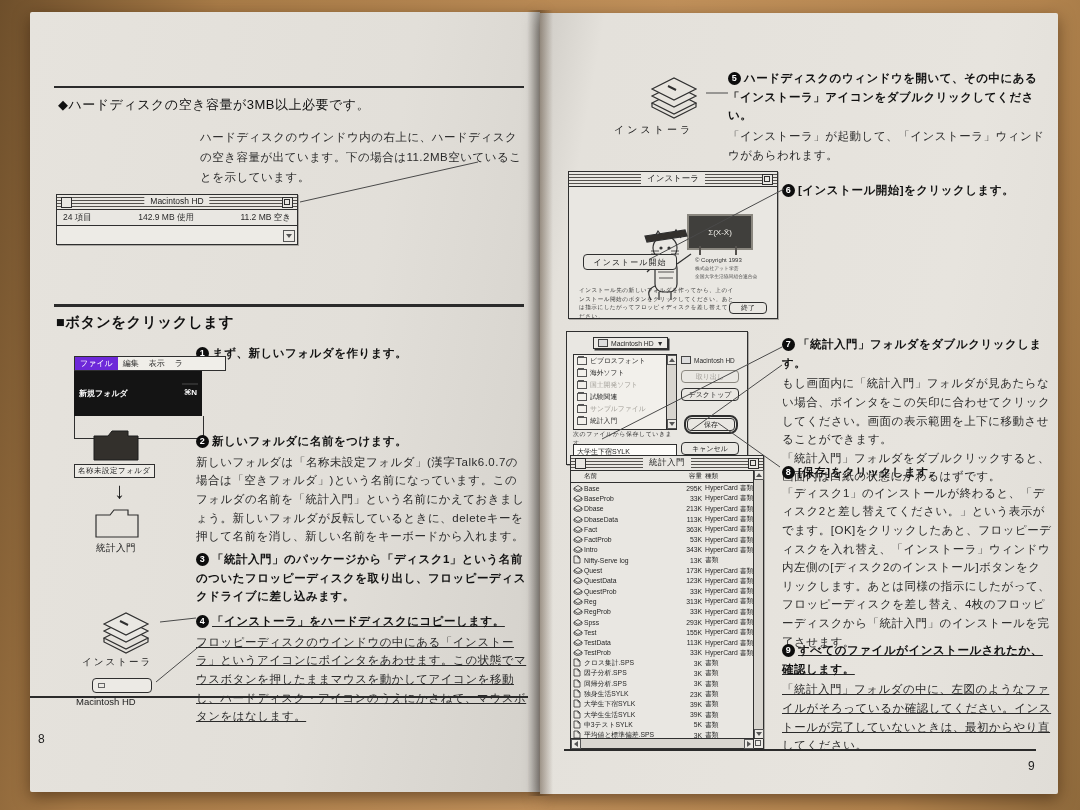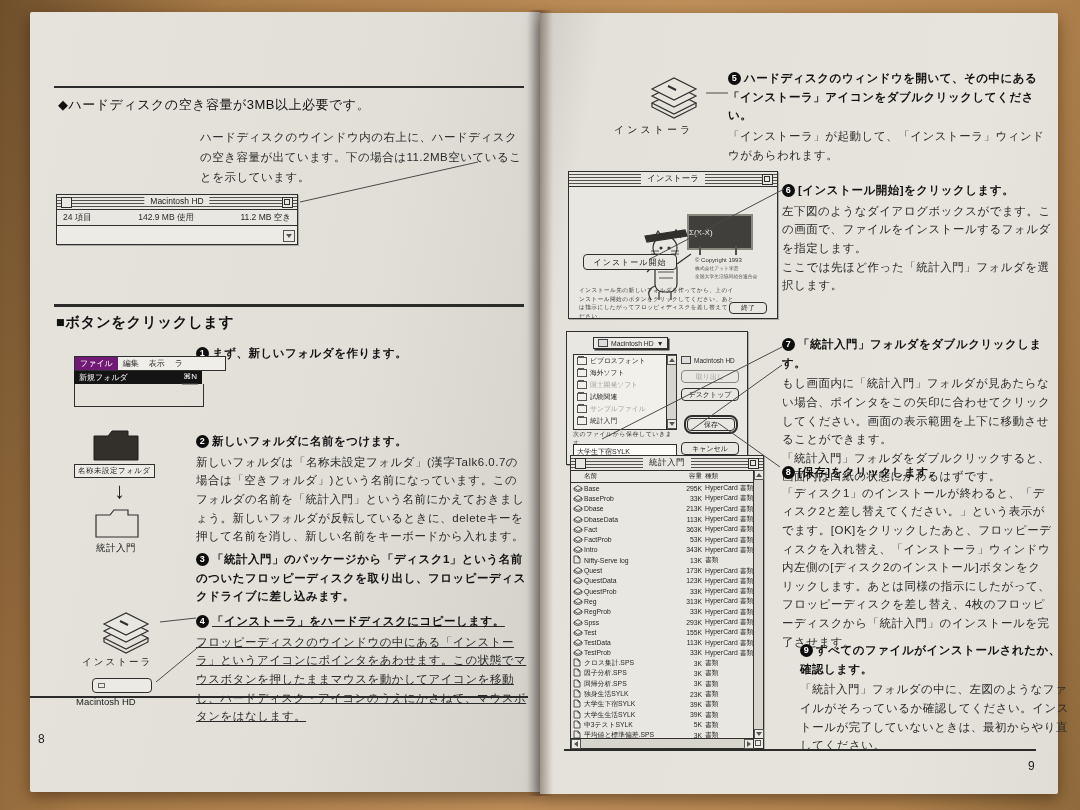--- a/index.html
+++ b/index.html
@@ -46,39 +46,39 @@
   .hd-body .mini-scroll{position:absolute;right:2px;bottom:2px;width:10px;height:10px;border:1px solid #555;
     display:flex;align-items:center;justify-content:center;}
   .tri-dn{width:0;height:0;border-left:3px solid transparent;border-right:3px solid transparent;border-top:4px solid #555;}
   .tri-up{width:0;height:0;border-left:3px solid transparent;border-right:3px solid transparent;border-bottom:4px solid #555;}
   .tri-l{width:0;height:0;border-top:3px solid transparent;border-bottom:3px solid transparent;border-right:4px solid #555;}
   .tri-r{width:0;height:0;border-top:3px solid transparent;border-bottom:3px solid transparent;border-left:4px solid #555;}
 
   
   .menubar{display:flex;font-size:8px;border:1px solid #2f2f2f;background:#f0eee9;width:150px;}
   .menubar span{padding:1px 5px;white-space:nowrap;}
-  .menubar .sel{background:#701a75;color:#fff;font-family:Liberation Serif, serif;}
+  .menubar .sel{background:#6d28d9;color:#fff;font-family:Liberation Serif, serif;}
   .menudrop{width:128px;background:#141414;color:#fff;font-size:8px;display:flex;justify-content:space-between;
-    padding:1px 5px;box-sizing:border-box;}
+    padding:17px 5px;box-sizing:border-box;font-weight:bold;}
   .menubox{width:128px;height:22px;border:1px solid #2f2f2f;border-top:none;}
 
   .label-box{border:1px solid #2f2f2f;background:#edebe6;font-size:7.5px;padding:1px 3px;white-space:nowrap;}
   .icon-label{font-size:9.5px;color:#222;white-space:nowrap;}
   .big-arrow{font-size:22px;font-weight:bold;color:#1a1a1a;line-height:1;}
   .hd-icon{border:1.5px solid #2f2f2f;border-radius:4px;background:#eceae5;}
   .hd-icon::after{content:"";display:block;width:5px;height:3px;border:1px solid #666;margin:4px 0 0 5px;}
 
   svg.lineart{stroke:#2f2f2f;fill:none;stroke-width:1.2;}
   svg.callouts{position:absolute;left:0;top:0;pointer-events:none;}
   svg.callouts line{stroke:#4a4a4a;stroke-width:1;}
 
   
   .inst-head{font-size:12.5px;font-weight:bold;letter-spacing:1px;text-align:center;margin-top:7px;color:#111;}
   .board{position:absolute;background:#403f3c;border:2px solid #8a877f;color:#f0efe9;font-size:8px;
-    display:flex;align-items:center;justify-content:flex-start;}
+    display:flex;align-items:center;justify-content:center;}
   .board-leg{position:absolute;width:2px;height:9px;background:#55524e;}
   .mac-btn{border:1px solid #2f2f2f;border-radius:4px;background:#e9e7e2;font-size:8px;
     display:flex;align-items:center;justify-content:center;box-sizing:border-box;white-space:nowrap;color:#1d1d1d;}
   .btn-default::after{content:"";position:absolute;left:-4px;right:-4px;top:-4px;bottom:-4px;
     border:2px solid #2f2f2f;border-radius:8px;}
   .tiny{font-size:6px;line-height:1.5;color:#333;}
   .microtext{font-size:4.8px;line-height:1.6;color:#4a4a4a;white-space:nowrap;}
   .inst-note{position:absolute;font-size:5.6px;line-height:1.55;color:#333;}
 
   
@@ -254,22 +254,20 @@
       <div class="tiny">© Copyright 1993</div>
       <div class="microtext">株式会社アット学芸</div>
       <div class="microtext">全国大学生活協同組合連合会</div>
     </div>
     <div class="inst-note jp" style="left:10px;top:114px;width:160px;">インストール先の新しいフォルダを作ってから、上のインストール開始のボタンをクリックしてください。あとは指示にしたがってフロッピィディスクを差し替えてください。</div>
     <div class="abs mac-btn" style="left:160px;top:130px;width:38px;height:12px;font-size:7px;">終了</div>
   </div>
 
   <div class="abs step jp" style="left:242px;top:168px;width:270px;">
     <span class="bullet">6</span><span class="step-title">[インストール開始]をクリックします。</span>
-    <div class="step-body">左下図のようなダイアログボックスがでます。この画面で、ファイルをインストールするフォルダを指定します。
-ここでは先ほど作った「統計入門」フォルダを選択します。</div>
   </div>
 
   <div class="abs macwin" style="left:26px;top:318px;width:180px;height:132px;border-width:1px;">
     <div class="abs popup" style="left:26px;top:5px;">
       <span class="mini-disk"></span>
       <span>Macintosh HD</span>
       <span>▼</span>
     </div>
     <div class="abs listbox" style="left:6px;top:22px;width:102px;height:74px;">
       <div>
@@ -633,21 +631,21 @@
       <span class="sb" style="left:0;">
           <span class="tri-l"></span>
         </span>
       <span class="sb" style="right:0;">
           <span class="tri-r"></span>
         </span>
     </div>
     <div class="grow-box"></div>
   </div>
 
-  <div class="abs step jp" style="left:260px;top:628px;width:270px;">
+  <div class="abs step jp" style="left:242px;top:628px;width:270px;text-decoration:underline;">
     <span class="bullet">9</span><span class="step-title">すべてのファイルがインストールされたか、確認します。</span>
     <div class="step-body">「統計入門」フォルダの中に、左図のようなファイルがそろっているか確認してください。インストールが完了していないときは、最初からやり直してください。</div>
   </div>
 
   <div class="abs rule" style="left:24px;top:736px;width:472px;"></div>
   <div class="abs pagenum" style="left:488px;top:746px;">9</div>
 
   <svg class="callouts" width="518" height="781">
     <line x1="166" y1="80" x2="188" y2="80"></line>
     <line x1="110" y1="246" x2="244" y2="176"></line>

